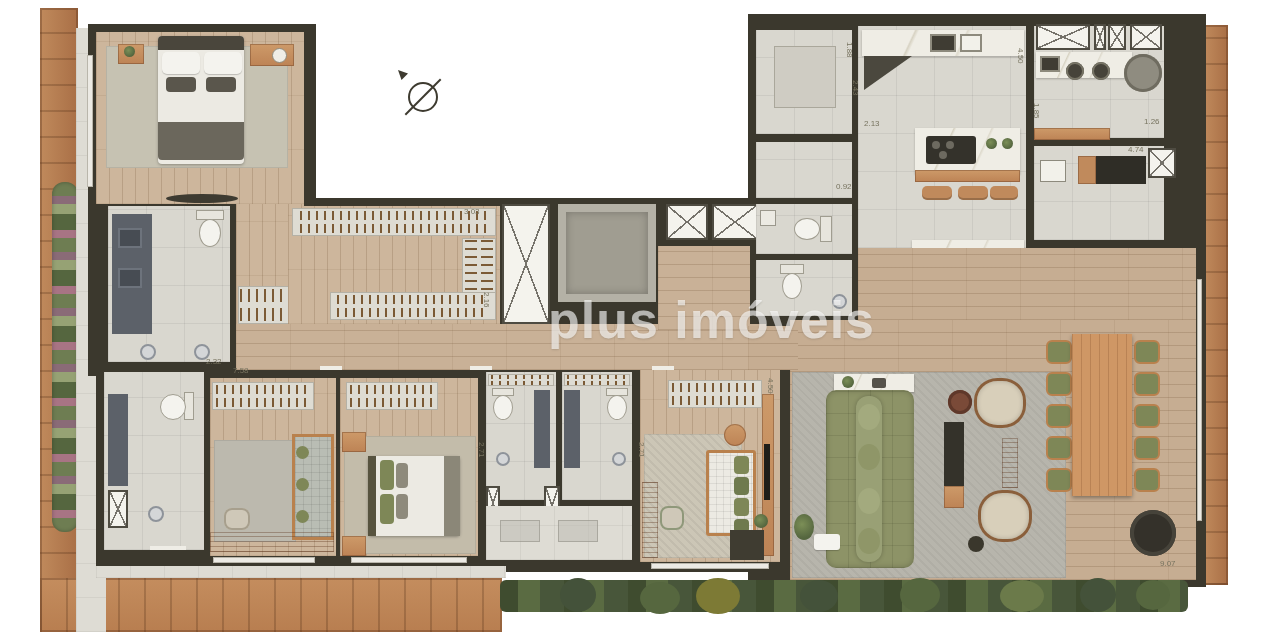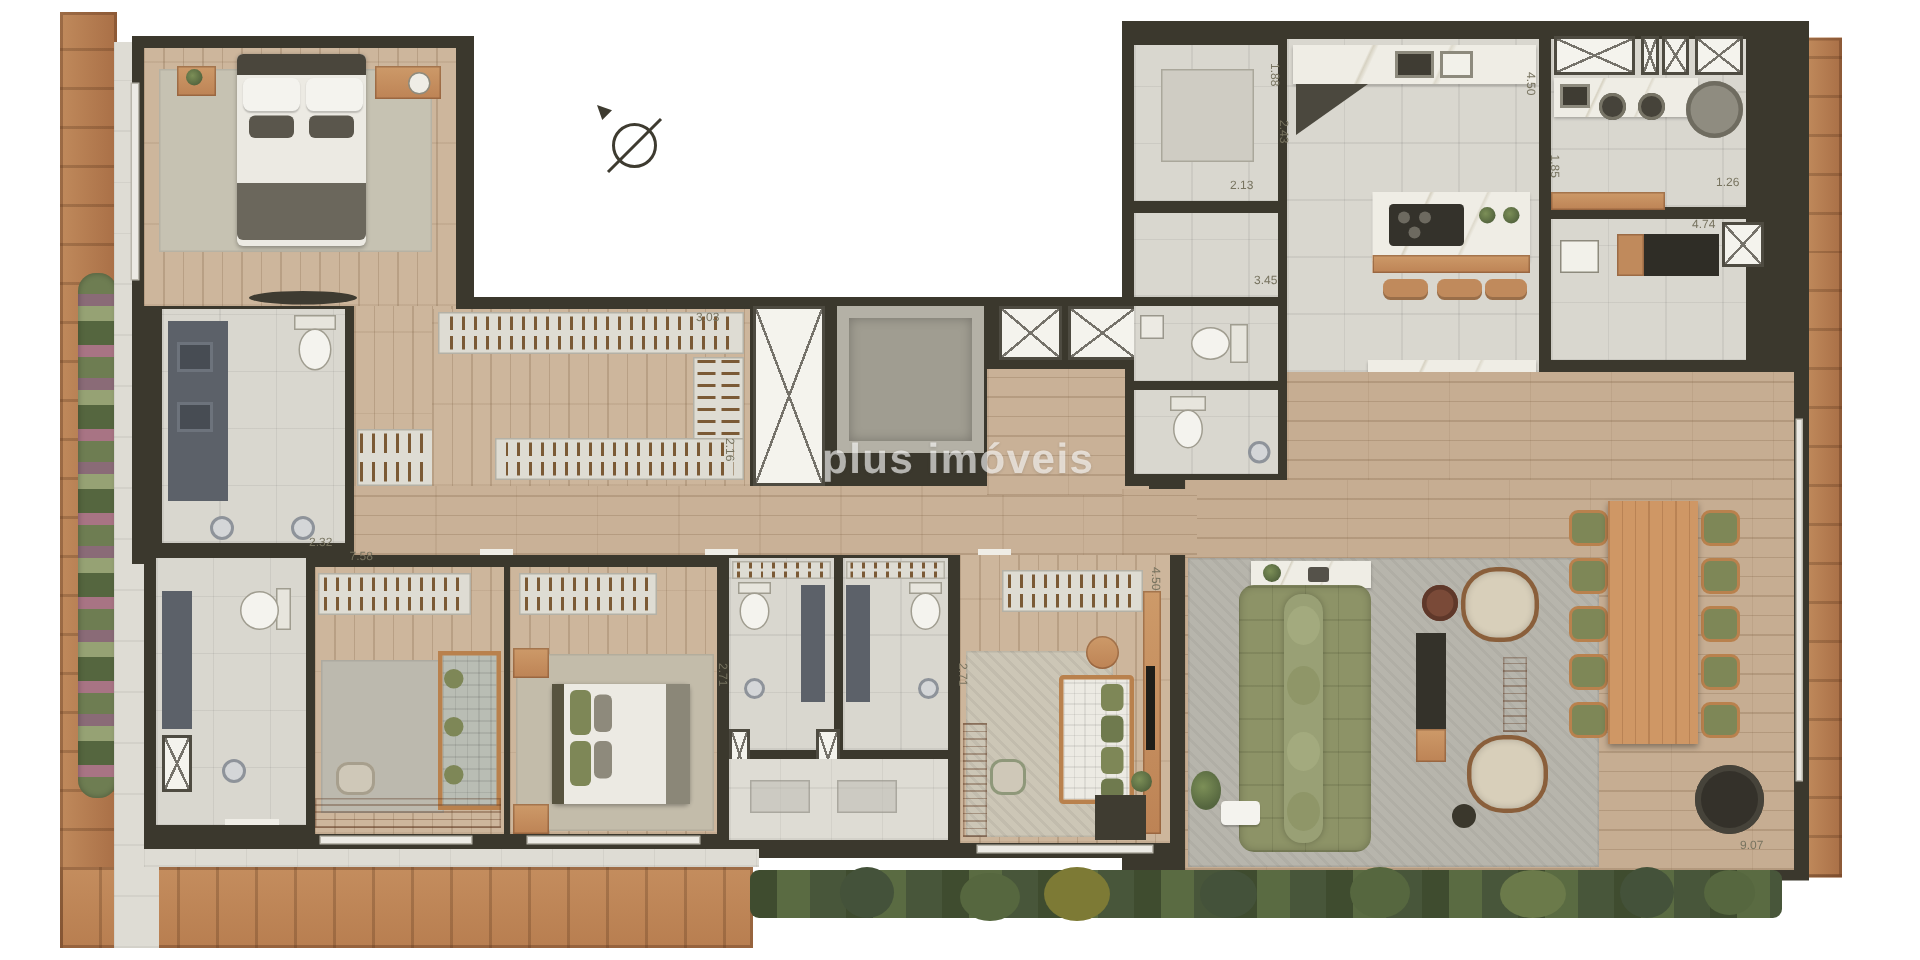--- a/index.html
+++ b/index.html
@@ -37,21 +37,21 @@
   .sofa{background:#8d9367;border-radius:10px;
     background-image:repeating-linear-gradient(0deg,rgba(40,45,20,.12) 0 1px,transparent 1px 22px),repeating-linear-gradient(90deg,rgba(40,45,20,.12) 0 1px,transparent 1px 22px);
     box-shadow:inset 0 0 6px rgba(0,0,0,.25);}
   .chair{background:#7e8757;border:2px solid #b9814d;border-radius:6px;box-sizing:border-box;}
   .stool{background:#c08a5c;border-radius:5px;box-shadow:inset 0 -2px 0 rgba(0,0,0,.2);}
   .ghost{background:rgba(190,188,178,.55);border:1px solid rgba(120,118,108,.4);}
   .plant{background:radial-gradient(circle at 40% 40%,#7c8f57,#55663f 70%);border-radius:50%;}
   .bush{border-radius:50%;}
   .planter{background:repeating-linear-gradient(0deg,#6e7d52 0 14px,#a87484 14px 22px,#55663f 22px 38px,#96a274 38px 48px,#8a6b77 48px 56px);border-radius:12px;box-shadow:inset 0 0 4px rgba(0,0,0,.3);}
   .hedgebase{background:repeating-linear-gradient(90deg,#3f4c2f 0 18px,#5a6b42 18px 40px,#48563a 40px 64px);border-radius:6px;}
-  .watermark{font-weight:700;font-size:28px;color:rgba(255,255,255,.62);letter-spacing:1px;text-shadow:0 1px 2px rgba(60,60,55,.18);}
+  .watermark{font-weight:700;font-size:52px;color:rgba(255,255,255,.62);letter-spacing:1px;text-shadow:0 1px 2px rgba(60,60,55,.18);}
   .doorgap{background:#efede6;}
   .desklineh{background-image:repeating-linear-gradient(0deg,rgba(90,50,25,.35) 0 1px,transparent 1px 5px);}
 </style>
 </head>
 <body>
 
 <div id="stage">
 
   <div class="abs deckv" style="left:40px;top:8px;width:38px;height:624px"></div>
   <div class="abs deckh" style="left:40px;top:578px;width:462px;height:54px"></div>
@@ -279,22 +279,22 @@
   </div>
 
   <span class="abs dim" style="left:464px;top:208px">3.03</span>
   <span class="abs dim rot90" style="left:482px;top:292px">2.16</span>
   <span class="abs dim" style="left:206px;top:358px">2.32</span>
   <span class="abs dim" style="left:233px;top:367px">7.58</span>
   <span class="abs dim rot90" style="left:477px;top:442px">2.71</span>
   <span class="abs dim rot90" style="left:637px;top:442px">2.71</span>
   <span class="abs dim rot90" style="left:845px;top:42px">1.88</span>
   <span class="abs dim rot90" style="left:851px;top:80px">2.43</span>
-  <span class="abs dim" style="left:820px;top:120px">2.13</span>
-  <span class="abs dim" style="left:836px;top:183px">3.45</span>
+  <span class="abs dim" style="left:864px;top:120px">2.13</span>
+  <span class="abs dim" style="left:836px;top:183px">0.92</span>
   <span class="abs dim rot90" style="left:1016px;top:48px">4.50</span>
   <span class="abs dim rot90" style="left:1032px;top:103px">1.85</span>
   <span class="abs dim" style="left:1144px;top:118px">1.26</span>
   <span class="abs dim" style="left:1128px;top:146px">4.74</span>
   <span class="abs dim rot90" style="left:766px;top:378px">4.50</span>
   <span class="abs dim" style="left:1160px;top:560px">9.07</span>
 
   <div class="abs watermark" style="left:548px;top:290px">plus imóveis</div>
 
 </div>

